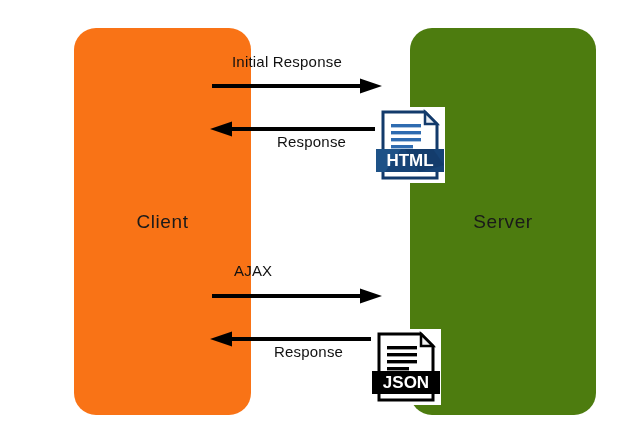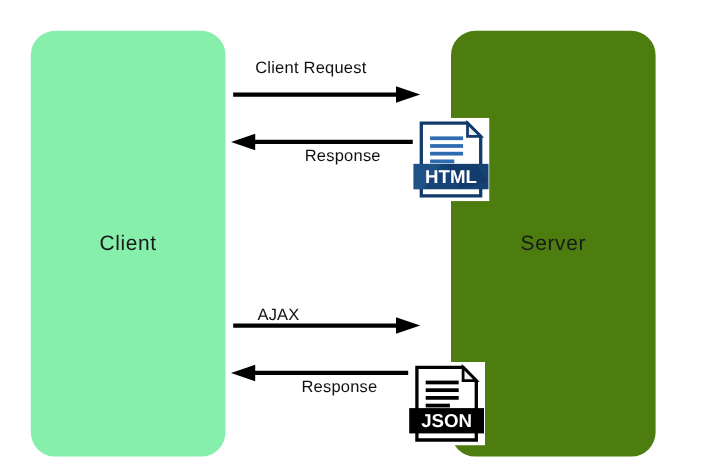--- a/index.html
+++ b/index.html
@@ -67,29 +67,29 @@
     position: absolute;
     text-align: center;
   }
   .file-icon svg { display: block; }
 </style>
 </head>
 <body>
 
 <div id="stage">
 
-  <div class="panel" id="client-panel" style="background:#86efac;">
+  <div class="panel" id="client-panel" style="background:#f97316;margin-left:46px;">
     <span class="panel-label">Client</span>
   </div>
 
   <div class="panel" id="server-panel" style="background:#4d7c0f;">
     <span class="panel-label">Server</span>
   </div>
 
-  <div class="flow-label" style="left:232px; top:53px;">Client Request</div>
+  <div class="flow-label" style="left:232px; top:53px;">Initial Response</div>
 
   <div class="arrow-row" style="left:210px; top:78px; width:172px;">
     <svg class="arrow-svg" width="172" height="16" viewBox="0 0 172 16">
       <line x1="2" y1="8" x2="155" y2="8" stroke="#000000" stroke-width="4"></line>
       <polygon points="150,0.5 172,8 150,15.5" fill="#000000"></polygon>
     </svg>
   </div>
 
   <div class="arrow-row" style="left:210px; top:121px; width:172px;">
     <svg class="arrow-svg" width="172" height="16" viewBox="0 0 172 16">
@@ -116,21 +116,21 @@
       <rect x="1" y="42" width="68" height="23" fill="#123a6b"></rect>
       <rect x="1" y="42" width="68" height="23" fill="#1d4f84" opacity="0.45"></rect>
       <polygon points="1,42 26,42 10,65 1,65" fill="#2f6fa8" opacity="0.35"></polygon>
       <polygon points="30,42 58,42 69,58 44,65" fill="#0e3160" opacity="0.4"></polygon>
       <text x="35" y="59" font-family="Liberation Sans, sans-serif" font-size="17" font-weight="bold" fill="#ffffff" text-anchor="middle">HTML</text>
 
       <rect x="16" y="60" width="30" height="3" fill="#ffffff" opacity="0"></rect>
     </svg>
   </div>
 
-  <div class="flow-label" style="left:234px; top:278px;text-align:right;">AJAX</div>
+  <div class="flow-label" style="left:234px; top:262px;text-align:right;">AJAX</div>
 
   <div class="arrow-row" style="left:210px; top:288px; width:172px;">
     <svg class="arrow-svg" width="172" height="16" viewBox="0 0 172 16">
       <line x1="2" y1="8" x2="155" y2="8" stroke="#000000" stroke-width="4"></line>
       <polygon points="150,0.5 172,8 150,15.5" fill="#000000"></polygon>
     </svg>
   </div>
 
   <div class="arrow-row" style="left:210px; top:331px; width:172px;">
     <svg class="arrow-svg" width="172" height="16" viewBox="0 0 172 16">

